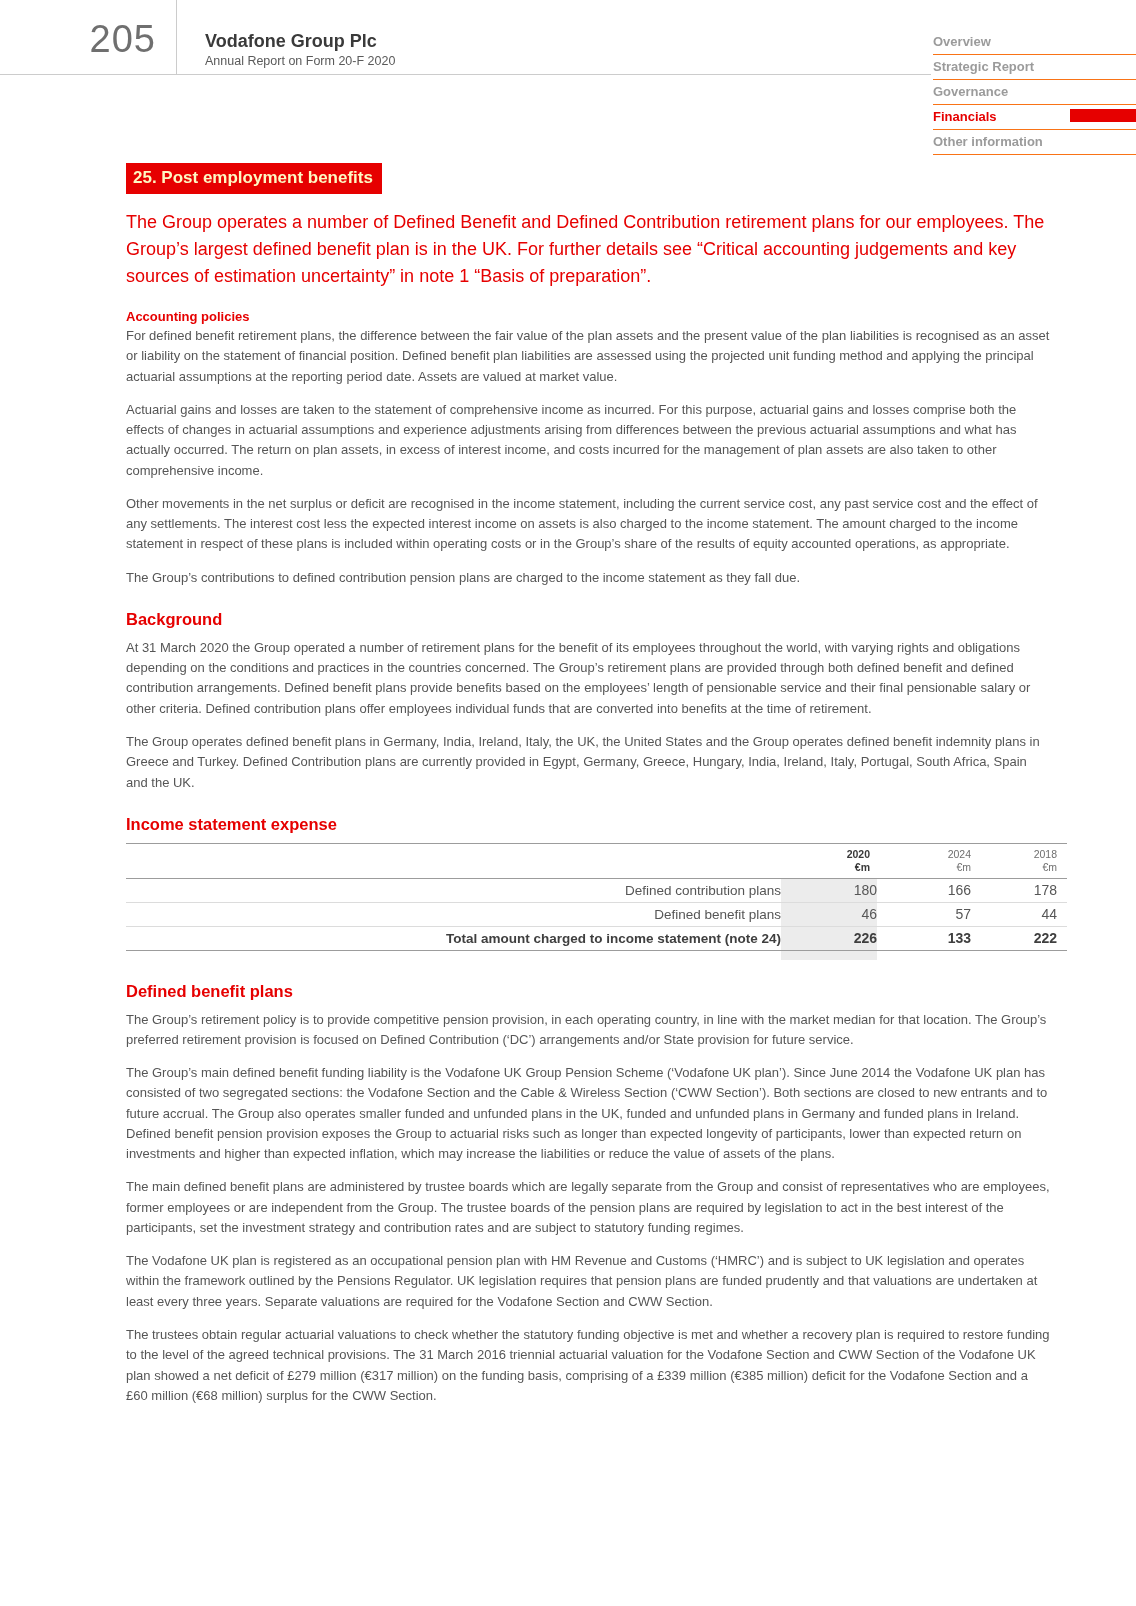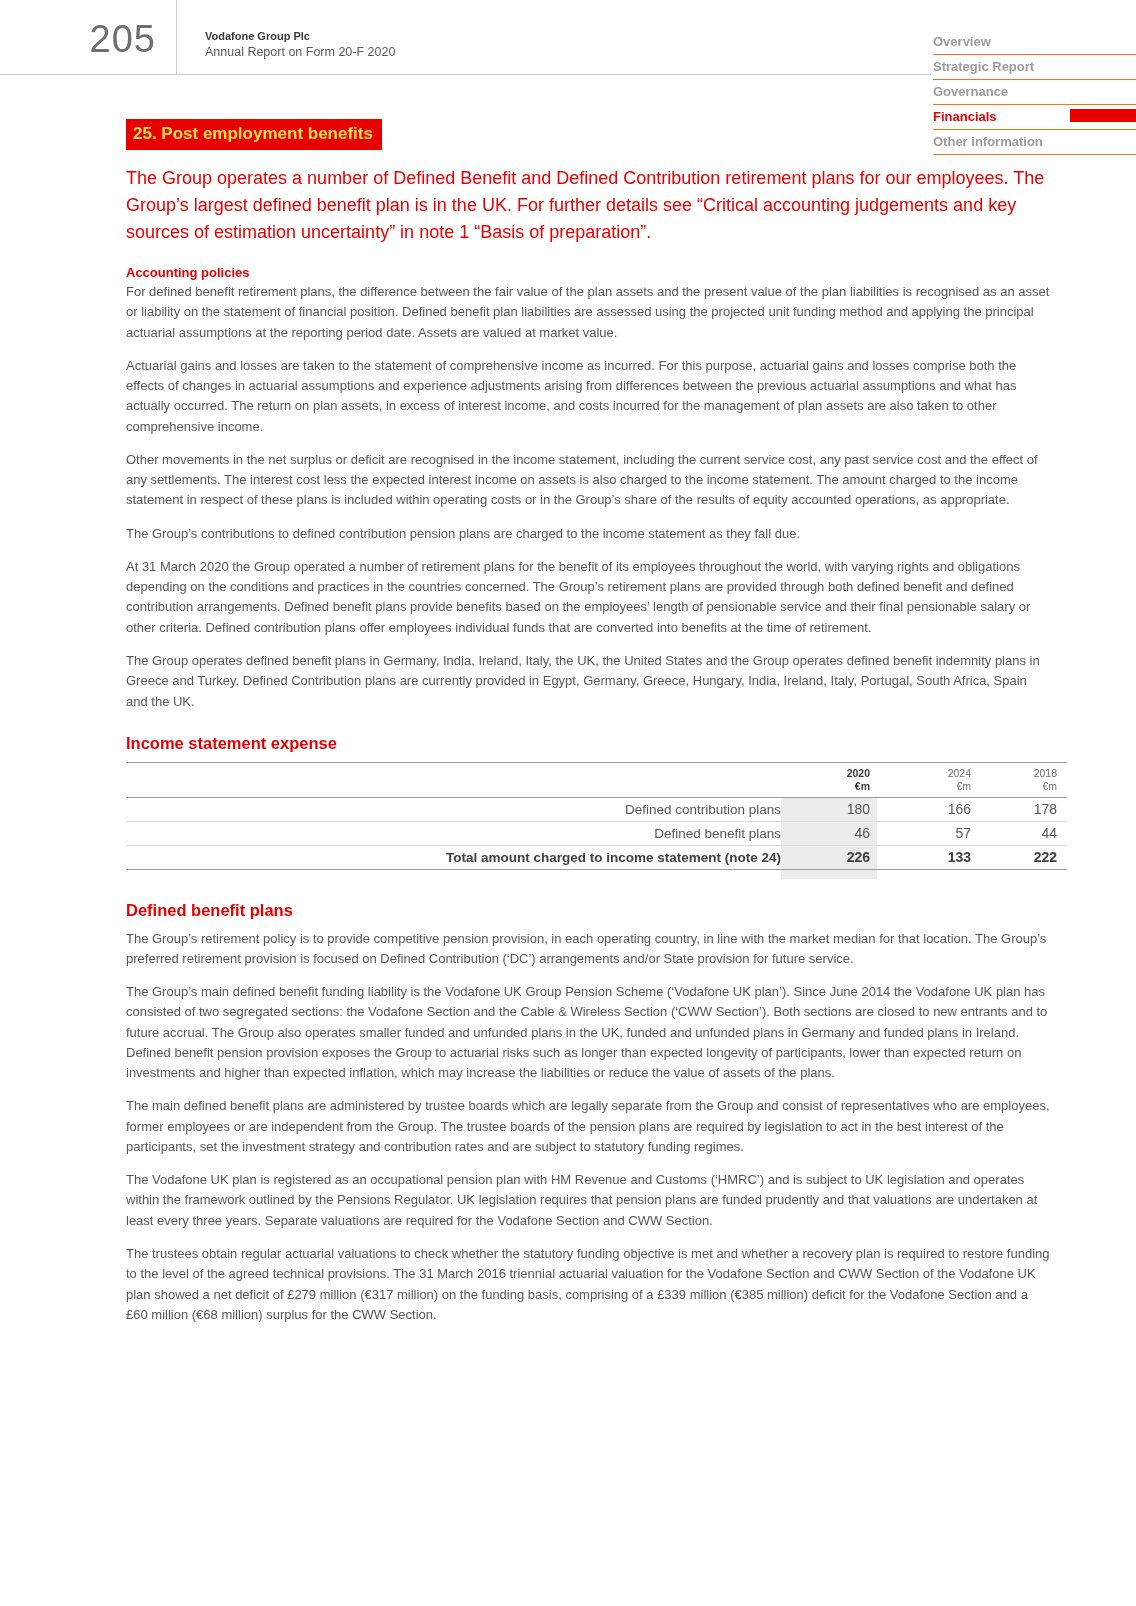--- a/index.html
+++ b/index.html
@@ -12,41 +12,41 @@
     overflow:hidden;
   }
   
   .hdr { position:absolute; top:0; left:0; width:1136px; height:75px; }
   .page-num {
     position:absolute; top:18px; left:0; width:156px;
     text-align:right; font-size:38px; font-weight:300; color:#6f6f6f; letter-spacing:1px;
   }
   .hdr-vrule { position:absolute; top:0; left:176px; width:1px; height:75px; background:#cccccc; }
   .hdr-title { position:absolute; top:29px; left:205px; }
-  .hdr-company { font-size:11px; font-weight:bold; color:#3a3a3a; line-height:1.35; }
+  .hdr-company { font-size:18px; font-weight:bold; color:#3a3a3a; line-height:1.35; }
   .hdr-report  { font-size:12.5px; color:#5a5a5a; line-height:1.35; }
   .hdr-hrule { position:absolute; top:74px; left:0; width:931px; height:1px; background:#cccccc; }
   
   .nav { position:absolute; top:30px; left:933px; width:203px; }
   .nav-item {
     position:relative; display:block;
     font-size:13px; font-weight:bold; color:#9b9b9b;
     padding:4px 0 5px; border-bottom:1px solid #f97316;
     cursor:pointer;
   }
   .nav-item.active { color:#e60000; }
   .nav-marker {
     position:absolute; right:0; top:4px;
     width:66px; height:13px; background:#e60000;
   }
   
   .content { position:absolute; top:75px; left:126px; width:941px; }
   .badge {
-    display:inline-block; margin-top:44px;
-    background:#e60000; color:#fde047;
+    display:inline-block; margin-top:88px;
+    background:#e60000; color:#fef9c3;
     font-size:17px; font-weight:bold;
     padding:5px 9px 6px 7px;
   }
   .intro {
     margin-top:15px; width:925px;
     color:#e60000; font-size:18px; line-height:1.5;
   }
   .subhead {
     margin-top:19px; margin-bottom:2px;
     color:#e60000; font-size:13px; font-weight:bold;
@@ -73,21 +73,21 @@
   thead th .yr { display:block; }
   thead th.cur { font-weight:bold; color:#3a3a3a; }
   thead th.pad7  { padding-right:7px; }
   thead th.pad10 { padding-right:10px; }
   tbody td {
     font-size:13.5px; color:#565656;
     padding:3px 0 4px; border-bottom:1px solid #dcdcdc;
   }
   tbody td.num { text-align:right; font-size:14px; }
   tbody td.shade { background:#ececec; }
-  tbody td.pad7  { padding-right:7px; }
+  tbody td.pad7  { }
   tbody td.pad10 { padding-right:10px; }
   tbody tr.total td {
     font-weight:bold; color:#3f3f3f;
     border-bottom:1px solid #9c9c9c;
   }
   tbody tr.stub td { border-bottom:none; padding:0; height:9px; }
 </style>
 </head>
 <body>
 
@@ -117,20 +117,21 @@
   <div class="badge">25. Post employment benefits</div>
 
   <p class="intro">The Group operates a number of Defined Benefit and Defined Contribution retirement plans for our employees. The Group’s largest defined benefit plan is in the UK. For further details see “Critical accounting judgements and key sources of estimation uncertainty” in note 1 “Basis of preparation”.</p>
 
   <h3 class="subhead">Accounting policies</h3>
   <p class="body">For defined benefit retirement plans, the difference between the fair value of the plan assets and the present value of the plan liabilities is recognised as an asset or liability on the statement of financial position. Defined benefit plan liabilities are assessed using the projected unit funding method and applying the principal actuarial assumptions at the reporting period date. Assets are valued at market value.</p>
   <p class="body">Actuarial gains and losses are taken to the statement of comprehensive income as incurred. For this purpose, actuarial gains and losses comprise both the effects of changes in actuarial assumptions and experience adjustments arising from differences between the previous actuarial assumptions and what has actually occurred. The return on plan assets, in excess of interest income, and costs incurred for the management of plan assets are also taken to other comprehensive income.</p>
   <p class="body">Other movements in the net surplus or deficit are recognised in the income statement, including the current service cost, any past service cost and the effect of any settlements. The interest cost less the expected interest income on assets is also charged to the income statement. The amount charged to the income statement in respect of these plans is included within operating costs or in the Group’s share of the results of equity accounted operations, as appropriate.</p>
   <p class="body">The Group’s contributions to defined contribution pension plans are charged to the income statement as they fall due.</p>
 
+  <h2 class="redhead">Background</h2>
   <p class="body">At 31 March 2020 the Group operated a number of retirement plans for the benefit of its employees throughout the world, with varying rights and obligations depending on the conditions and practices in the countries concerned. The Group’s retirement plans are provided through both defined benefit and defined contribution arrangements. Defined benefit plans provide benefits based on the employees’ length of pensionable service and their final pensionable salary or other criteria. Defined contribution plans offer employees individual funds that are converted into benefits at the time of retirement.</p>
   <p class="body">The Group operates defined benefit plans in Germany, India, Ireland, Italy, the UK, the United States and the Group operates defined benefit indemnity plans in Greece and Turkey. Defined Contribution plans are currently provided in Egypt, Germany, Greece, Hungary, India, Ireland, Italy, Portugal, South Africa, Spain and the UK.</p>
 
   <h2 class="redhead">Income statement expense</h2>
 
   <table class="fin">
     <colgroup>
       <col class="col-label">
         <col class="col-y0">
         <col class="col-y1">

